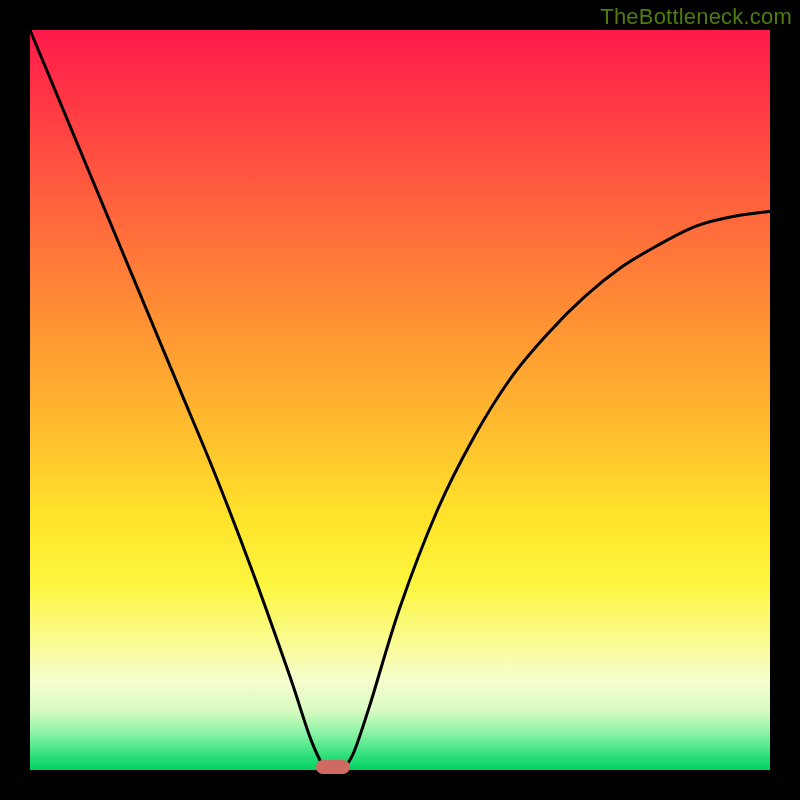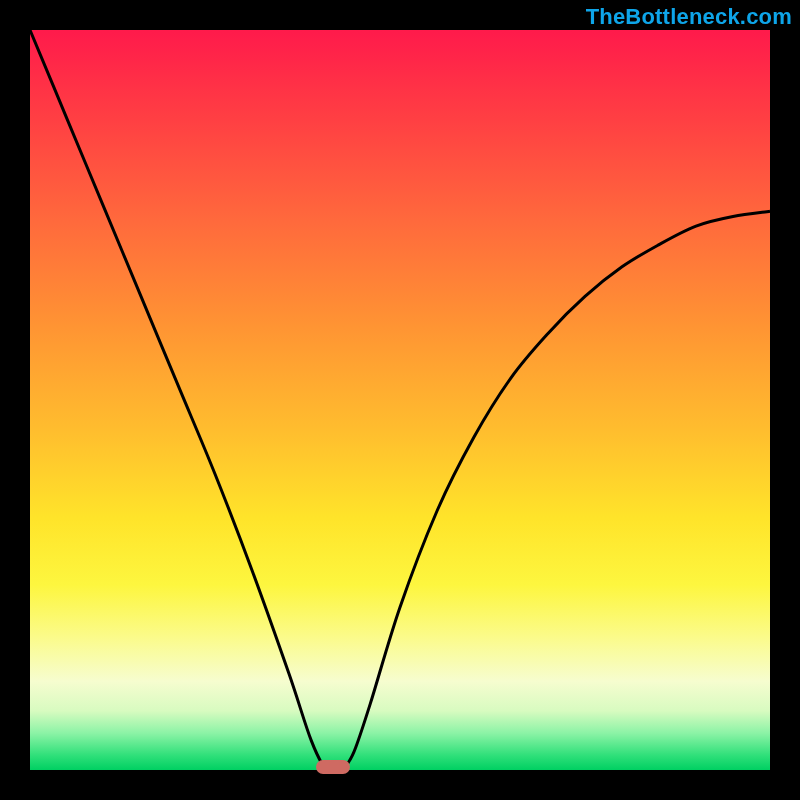--- a/index.html
+++ b/index.html
@@ -37,23 +37,23 @@
       #d8fbc0 92%,
       #8cf3a6 95%,
       #30e07a 98%,
       #00d062 100%
     );
   }
   .watermark {
     position: absolute;
     top: 4px;
     right: 8px;
-    color: #0ea5e9;
+    color: #4d7c0f;
     font-size: 22px;
-    font-weight: 700;
+    font-weight: 400;
     letter-spacing: 0.2px;
     user-select: none;
   }
   svg.curve {
     position: absolute;
     left: 0;
     top: 0;
     width: 740px;
     height: 740px;
     overflow: visible;

